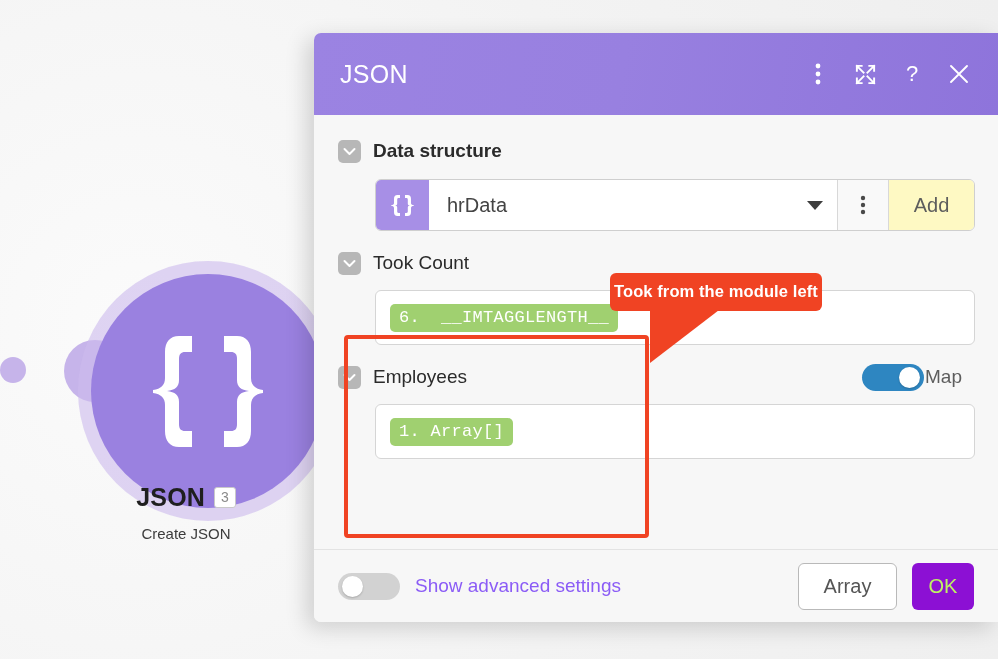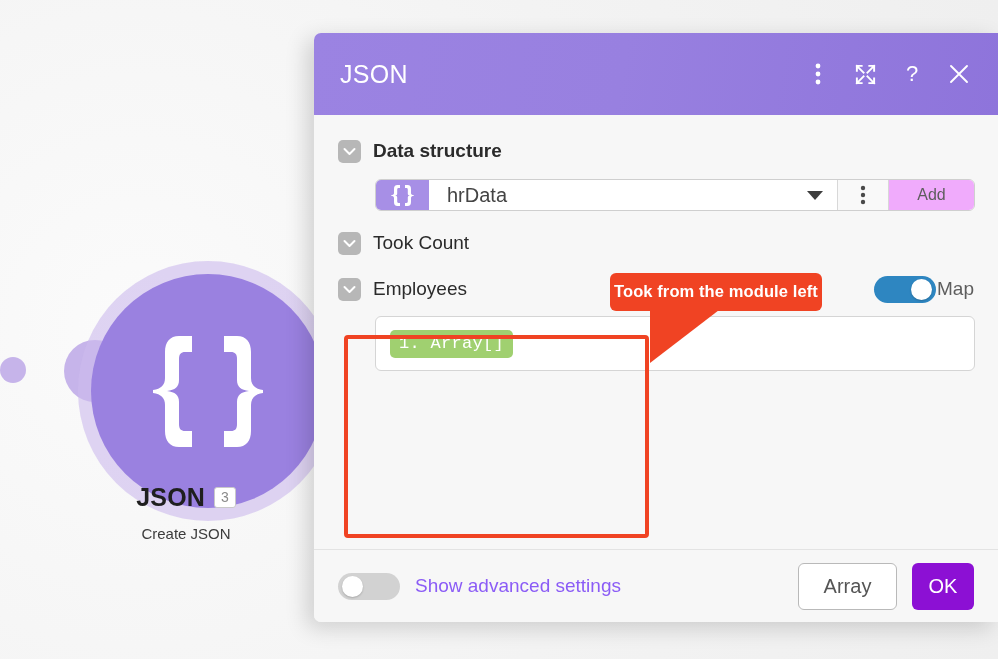--- a/index.html
+++ b/index.html
@@ -157,21 +157,21 @@
     display: flex;
     align-items: center;
     justify-content: center;
     cursor: pointer;
   }
   .hdr-icon svg { display: block; }
 
   
   .dialog-body {
     flex: 1 1 auto;
-    padding: 22px 24px 0 24px;
+    padding: 22px 36px 0 24px;
     position: relative;
     overflow: hidden;
   }
 
   .field-head {
     display: flex;
     align-items: center;
     gap: 12px;
     height: 28px;
   }
@@ -221,21 +221,21 @@
   }
   .toggle.on .knob { right: 4px; }
   .toggle.off .knob { left: 4px; }
   .toggle-text { font-size: 19px; color: #5d5d5d; }
 
   
   .select-row {
     margin: 14px 0 0 37px;
     display: flex;
     align-items: stretch;
-    height: 32px;
+    height: 52px;
     border: 1px solid #cfcfcf;
     border-radius: 6px;
     overflow: hidden;
     background: #fff;
     width: 600px;
   }
   .brace-chip {
     width: 53px;
     background: #a78fe6;
     display: flex;
@@ -269,25 +269,25 @@
     background: #f9f9f9;
     border-right: 1px solid #d8d8d8;
     display: flex;
     align-items: center;
     justify-content: center;
     cursor: pointer;
   }
   .add-btn {
     width: 85px;
     flex: 0 0 85px;
-    background: #f0abfc;
-    display: flex;
-    align-items: center;
-    justify-content: center;
-    font-size: 16px;
+    background: #fef9c3;
+    display: flex;
+    align-items: center;
+    justify-content: center;
+    font-size: 20px;
     color: #5d5d5d;
     cursor: pointer;
   }
 
   .hint-row {
     margin: 11px 0 0 37px;
     display: flex;
     align-items: center;
     gap: 10px;
   }
@@ -348,21 +348,21 @@
     cursor: pointer;
   }
   .btn-ok {
     height: 47px;
     min-width: 62px;
     padding: 0 8px;
     border: none;
     border-radius: 6px;
     background: #8c10d4;
     font-size: 20px;
-    color: #ffffff;
+    color: #bef264;
     font-family: "Liberation Sans", sans-serif;
     cursor: pointer;
   }
 
   
   .anno-box {
     position: absolute;
     left: 344px;
     top: 335px;
     width: 305px;
@@ -492,20 +492,23 @@
     <div class="section-gap"></div>
 
     <div class="field-head">
       <div class="chevbox">
         <svg width="13" height="9" viewBox="0 0 13 9" fill="none" stroke="#fff" stroke-width="2" stroke-linecap="round" stroke-linejoin="round">
             <path d="M1.5 2 L6.5 7 L11.5 2"></path>
           </svg>
       </div>
       <span class="field-label">Took Count</span>
     </div>
+    <div class="token-input">
+      <span class="pill">6.  __IMTAGGLENGTH__</span>
+    </div>
 
     <div class="section-gap"></div>
 
     <div class="field-head">
       <div class="chevbox">
         <svg width="13" height="9" viewBox="0 0 13 9" fill="none" stroke="#fff" stroke-width="2" stroke-linecap="round" stroke-linejoin="round">
             <path d="M1.5 2 L6.5 7 L11.5 2"></path>
           </svg>
       </div>
       <span class="field-label">Employees</span>

